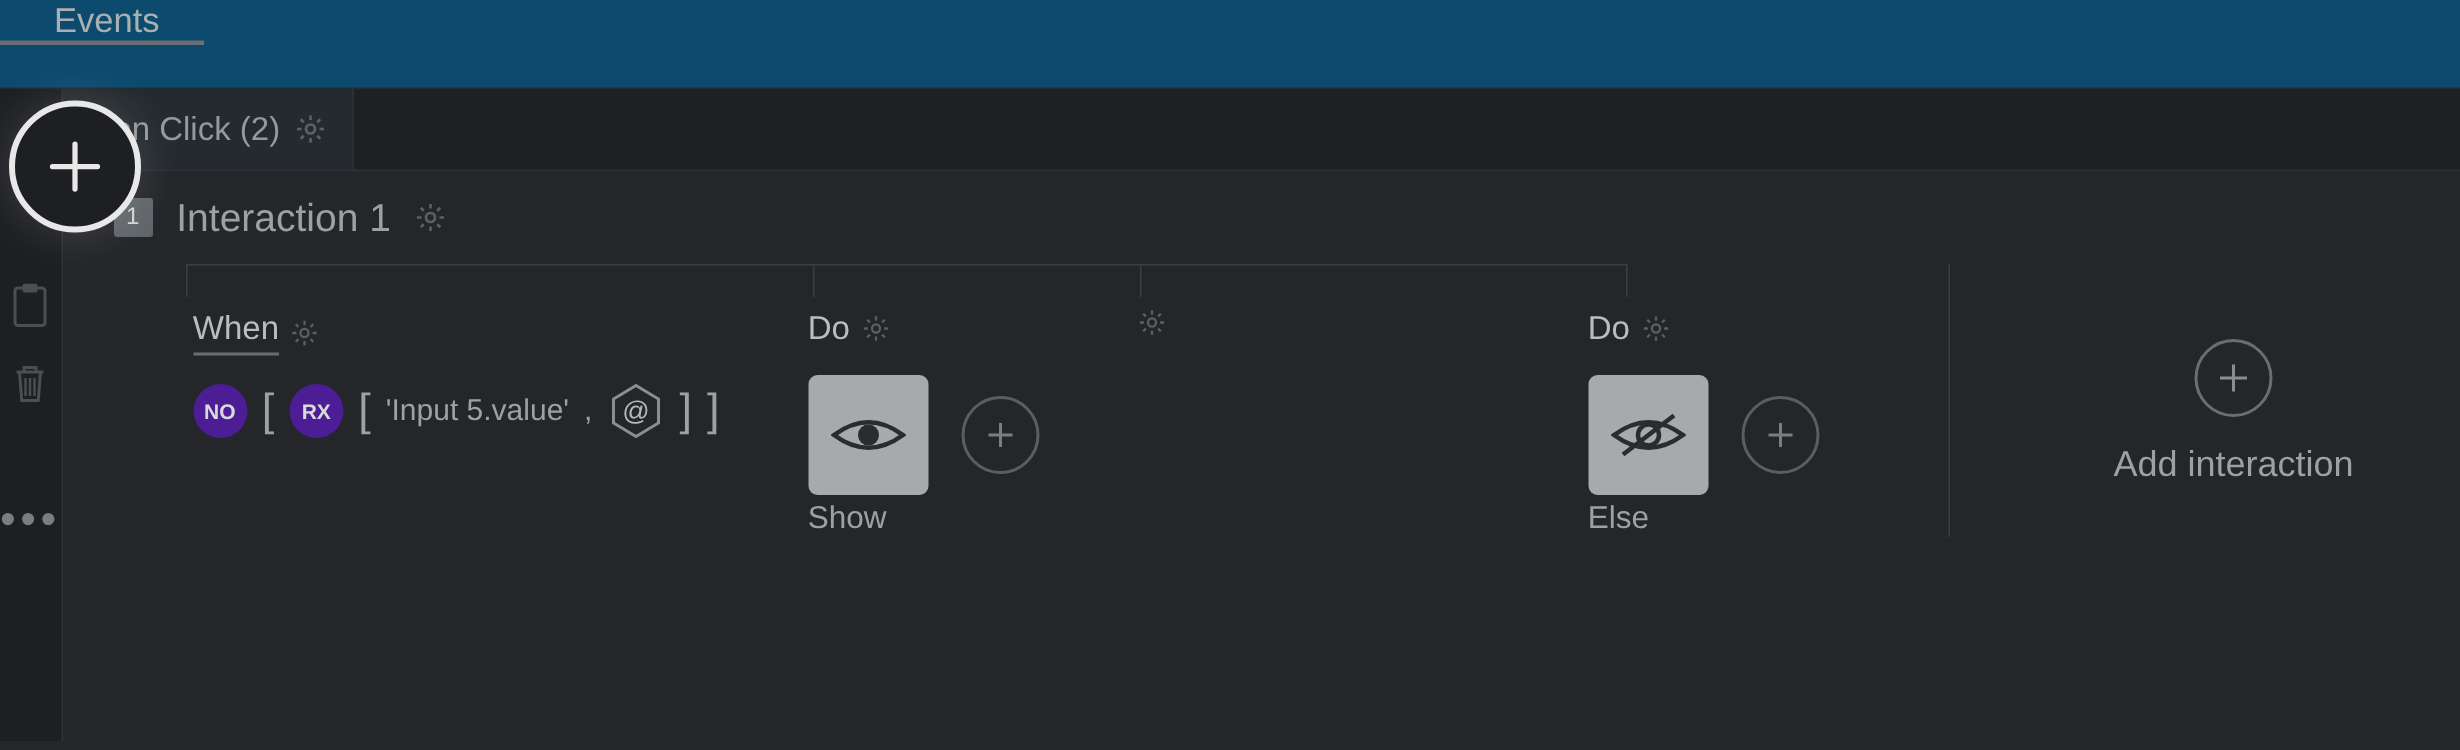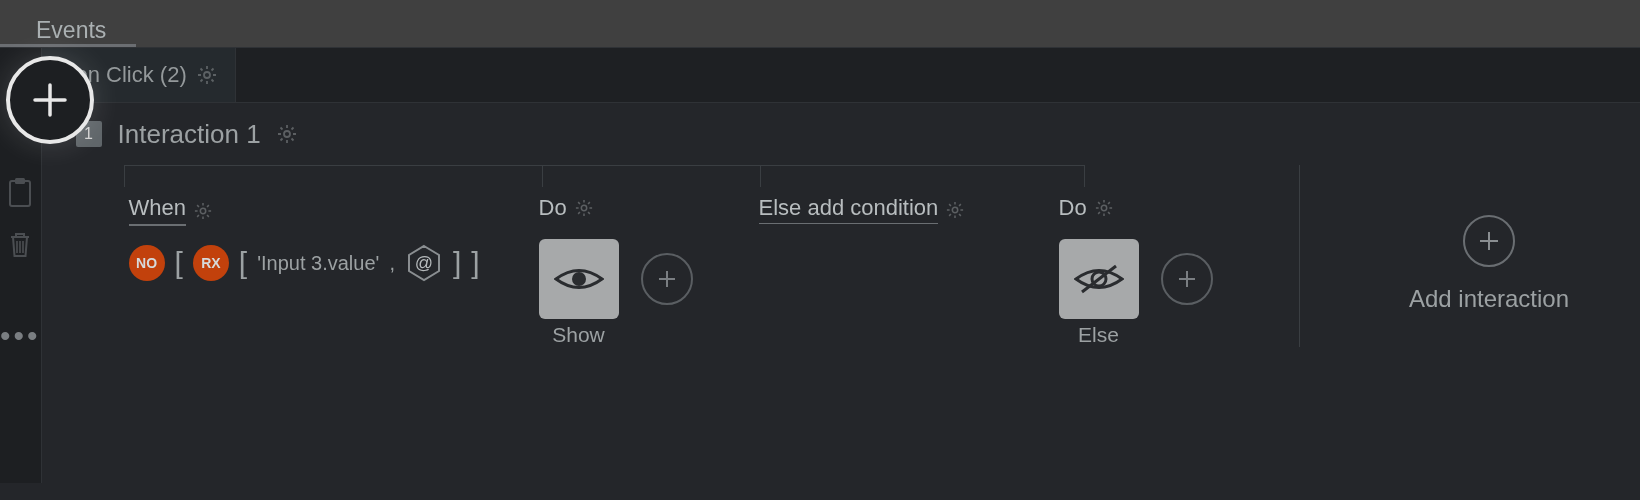--- a/index.html
+++ b/index.html
@@ -1,19 +1,19 @@
 <!DOCTYPE html>
 <html><head>
 <meta charset="utf-8">
 <style>
   * { box-sizing: border-box; margin: 0; padding: 0; font-family: -apple-system, BlinkMacSystemFont, "Segoe UI", Helvetica, Arial, sans-serif; }
   html, body { width: 1640px; height: 500px; background: #24262a; color: #aeb3b5; overflow: hidden; }
 
   
-  .tabstrip { height: 48px; background: #404040; display: flex; align-items: flex-end; border-bottom: 1px solid #2f3236; }
+  .tabstrip { height: 59px; background: #0c4a6e; display: flex; align-items: flex-start; border-bottom: 1px solid #2f3236; }
   .tab { padding: 0 30px 0 36px; display: flex; align-items: center; color: #aab0b2; font-size: 23px; font-weight: 400; border-bottom: 3px solid #6b6e72; }
 
   .body { display: flex; height: calc(100% - 65px); }
 
   
   .rail { width: 76px; background: #1d1f22; border-right: 1px solid #2f3236; display: flex; flex-direction: column; align-items: center; padding-top: 10px; position: relative; }
   .add-big {
     width: 88px; height: 88px; border-radius: 50%; border: 4px solid #e8e8e8;
     display: flex; align-items: center; justify-content: center; background: #1d1f22;
     color: #e8e8e8; font-size: 46px; line-height: 1; position: absolute; left: 6px; top: 8px;
@@ -52,32 +52,32 @@
   .col.else { width: 300px; margin-left: -20px;}
   .col.do2 { width: 240px; }
 
   .label-row { display: flex; align-items: center; gap: 8px; }
   .lbl { color: #b8bdbf; font-size: 22px; }
   .lbl.link { border-bottom: 1px solid #6a6e72; padding-bottom: 2px; }
   .underline { border-bottom: 2px solid #6a6e72; padding-bottom: 3px; }
 
   
   .expr { display: flex; align-items: center; gap: 10px; }
-  .pill { background: #c2410c; color: #d6dadb; border-radius: 50%; width: 36px; height: 36px; display: flex; align-items: center; justify-content: center; font-size: 14px; font-weight: 600; }
+  .pill { background: #4c1d95; color: #d6dadb; border-radius: 50%; width: 36px; height: 36px; display: flex; align-items: center; justify-content: center; font-size: 14px; font-weight: 600; }
   .hex-wrap { position: relative; width: 38px; height: 38px; display: flex; align-items: center; justify-content: center; }
   .brkt { color: #9ca1a3; font-size: 30px; }
   .expr-text { color: #9ca1a3; font-size: 20px; }
 
   .action-card {
     width: 80px; height: 80px; background: #a7a9aa; border-radius: 6px;
     display: flex; align-items: center; justify-content: center;
   }
   .action-row { display: flex; align-items: center; gap: 22px; }
   .small-plus { width: 52px; height: 52px; border-radius: 50%; border: 2px solid #5a5e62; display: flex; align-items: center; justify-content: center; }
-  .action-label { color: #9ca1a3; font-size: 21px; text-align: center; width: 80px; margin-top: 4px;}
+  .action-label { color: #9ca1a3; font-size: 21px; width: 80px; margin-top: 4px;}
 
   svg { display: block; }
 </style>
 </head>
 <body>
 
 <div class="tabstrip">
   <div class="tab">
     <span>Events</span>
   </div>
@@ -157,21 +157,21 @@
                       <path d="M10 1v3M10 16v3M1 10h3M16 10h3M3.5 3.5l2 2M14.5 14.5l2 2M16.5 3.5l-2 2M5.5 14.5l-2 2"></path>
                     </g>
                   </svg>
               </span>
             </div>
             <div class="expr">
               <span class="pill">NO</span>
               <span class="brkt">[</span>
               <span class="pill">RX</span>
               <span class="brkt">[</span>
-              <span class="expr-text">'Input 3.value'</span>
+              <span class="expr-text">'Input 5.value'</span>
               <span class="expr-text">,</span>
               <span class="hex-wrap">
                 <svg width="38" height="38" viewBox="0 0 38 38">
                     <polygon points="19,2 34,11 34,27 19,36 4,27 4,11" fill="none" stroke="#8a8e91" stroke-width="2"></polygon>
                     <text x="19" y="25" text-anchor="middle" font-size="18" fill="#b5b9bb">@</text>
                   </svg>
               </span>
               <span class="brkt">]</span>
               <span class="brkt">]</span>
             </div>
@@ -202,21 +202,20 @@
                       <path d="M12 4v16M4 12h16" stroke="#7a7e82" stroke-width="2" fill="none"></path>
                     </svg>
                 </div>
               </div>
               <div class="action-label">Show</div>
             </div>
           </div>
 
           <div class="col else">
             <div class="label-row">
-              <span class="lbl link">Else add condition</span>
               <span class="gear">
                 <svg width="18" height="18" viewBox="0 0 20 20">
                     <circle cx="10" cy="10" r="3" fill="none" stroke="#8a8e91" stroke-width="1.7"></circle>
                     <g stroke="#8a8e91" stroke-width="1.7">
                       <path d="M10 1v3M10 16v3M1 10h3M16 10h3M3.5 3.5l2 2M14.5 14.5l2 2M16.5 3.5l-2 2M5.5 14.5l-2 2"></path>
                     </g>
                   </svg>
               </span>
             </div>
           </div>

